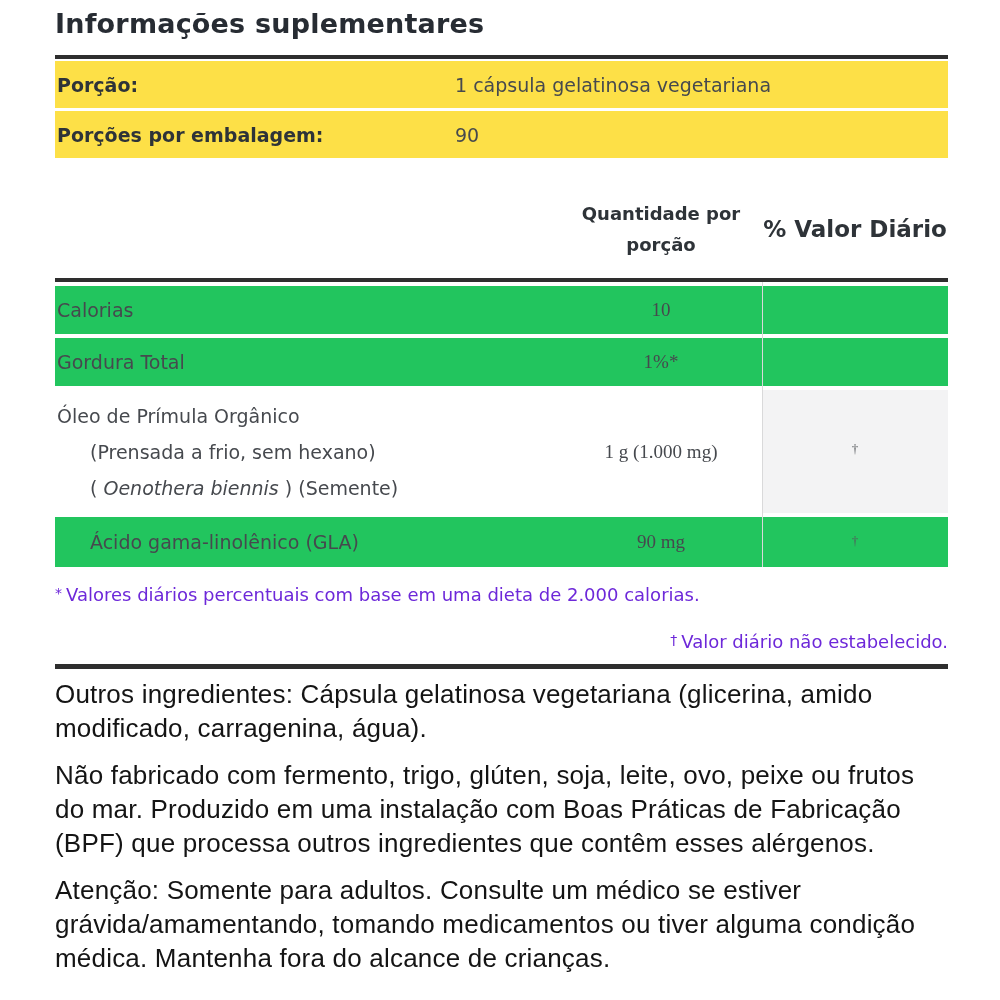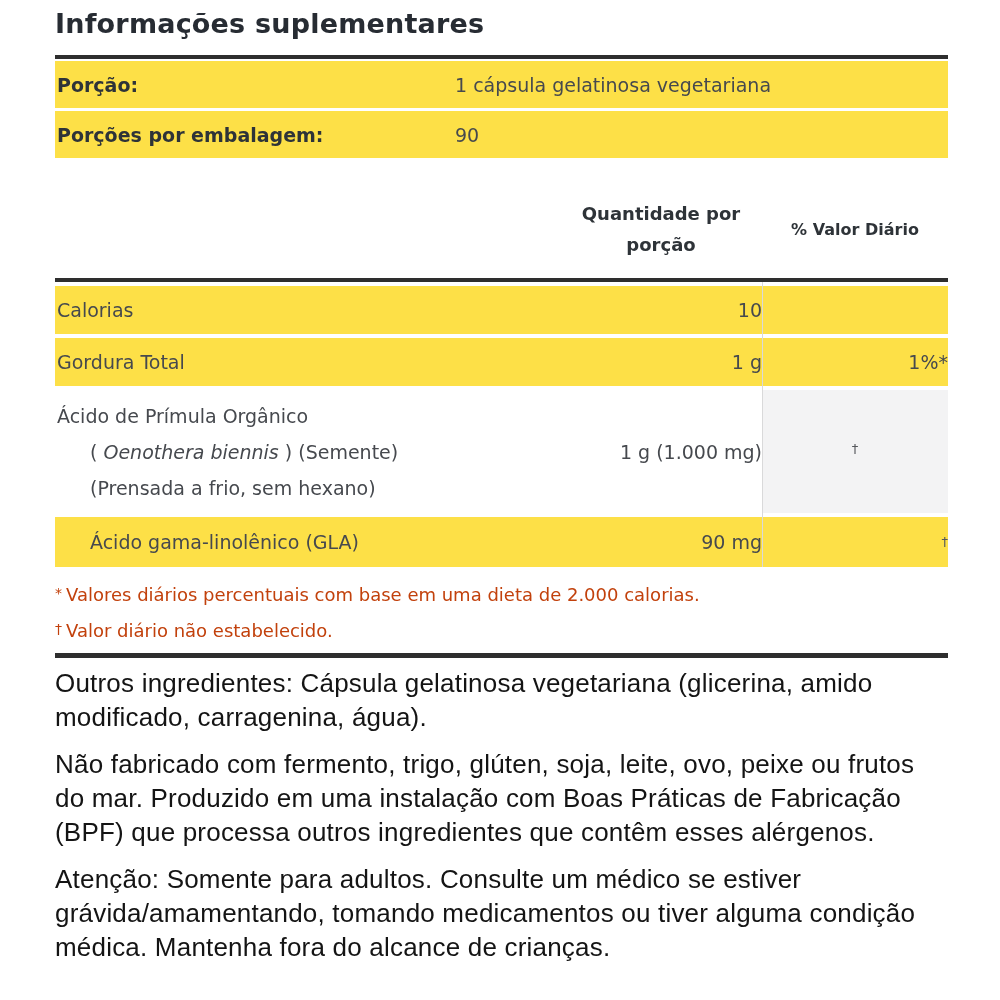--- a/index.html
+++ b/index.html
@@ -64,21 +64,21 @@
   .amount-h {
     text-align: center;
     font-weight: 700;
     font-size: 18px;
     line-height: 31px;
     color: #2e3338;
   }
   .dv-h {
     text-align: center;
     font-weight: 700;
-    font-size: 16px;
+    font-size: 23px;
     color: #2e3338;
   }
 
   
   .nrows {
     position: relative;
     display: flex;
     flex-direction: column;
     gap: 4px;
     padding-top: 4px;
@@ -88,27 +88,27 @@
     top: 0;
     bottom: 0;
     left: 707px;
     width: 1px;
     background: #d9d9da;
   }
   .nrow {
     display: grid;
     grid-template-columns: 505px 202px 186px;
     align-items: center;
-    background: #fde047;
+    background: #22c55e;
     min-height: 48px;
     font-size: 19px;
     color: #46494e;
   }
   .nname { padding-left: 2px; }
-  .namount, .ndv { text-align: right; }
+  .namount, .ndv { text-align: center; font-family: Liberation Serif, serif; }
   .nrow.r-oleo {
     background: transparent;
     min-height: 123px;
   }
   .nrow.r-oleo .ndv {
     background: #f3f3f4;
     align-self: stretch;
     display: flex;
     align-items: center;
     justify-content: center;
@@ -120,24 +120,24 @@
   .dagger {
     font-size: 13px;
     position: relative;
     top: -3px;
     color: #55585c;
   }
 
   
   .footnote {
     font-size: 18px;
-    color: #c2410c;
+    color: #6d28d9;
   }
   .footnote-1 { margin-top: 17px; }
-  .footnote-2 { margin-top: 15px; }
+  .footnote-2 { margin-top: 26px; text-align: right; }
   .fn-marker {
     font-size: 14px;
     vertical-align: top;
     position: relative;
     top: 1px;
     margin-right: 4px;
   }
 
   
   .para {
@@ -184,29 +184,28 @@
     <div class="vline"></div>
 
     <div class="nrow">
       <div class="nname">Calorias</div>
       <div class="namount">10</div>
       <div class="ndv"></div>
     </div>
 
     <div class="nrow">
       <div class="nname">Gordura Total</div>
-      <div class="namount">1 g</div>
       <div class="ndv">1%*</div>
     </div>
 
     <div class="nrow r-oleo">
       <div class="nname oleo-lines">
-        <div>Ácido de Prímula Orgânico</div>
+        <div>Óleo de Prímula Orgânico</div>
+        <div class="indent">(Prensada a frio, sem hexano)</div>
         <div class="indent"><span>( </span><em>Oenothera biennis</em><span> ) (Semente)</span></div>
-        <div class="indent">(Prensada a frio, sem hexano)</div>
       </div>
       <div class="namount">1 g (1.000 mg)</div>
       <div class="ndv">
           <span class="dagger">†</span>
         </div>
     </div>
 
     <div class="nrow r-gla">
       <div class="nname">Ácido gama-linolênico (GLA)</div>
       <div class="namount">90 mg</div>

